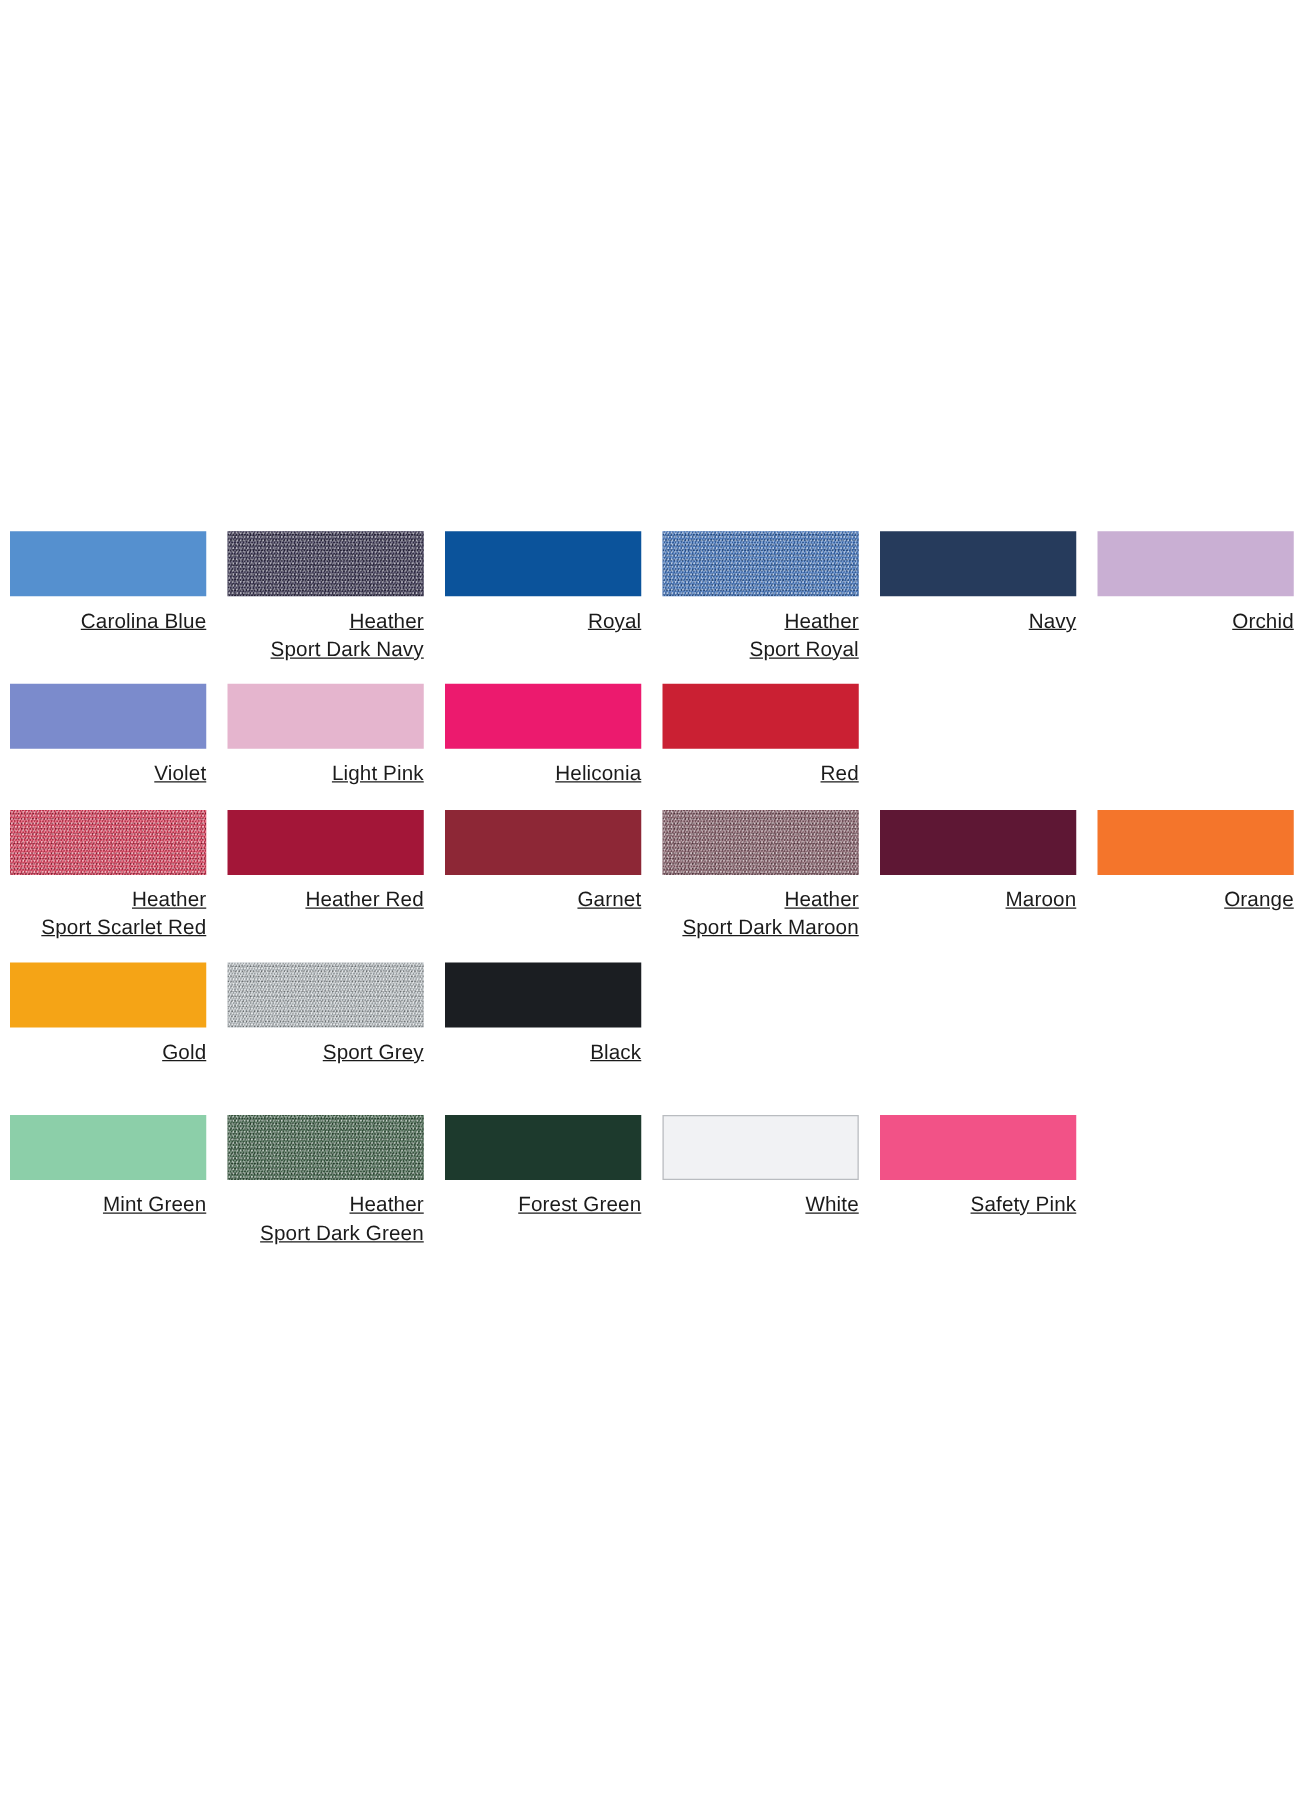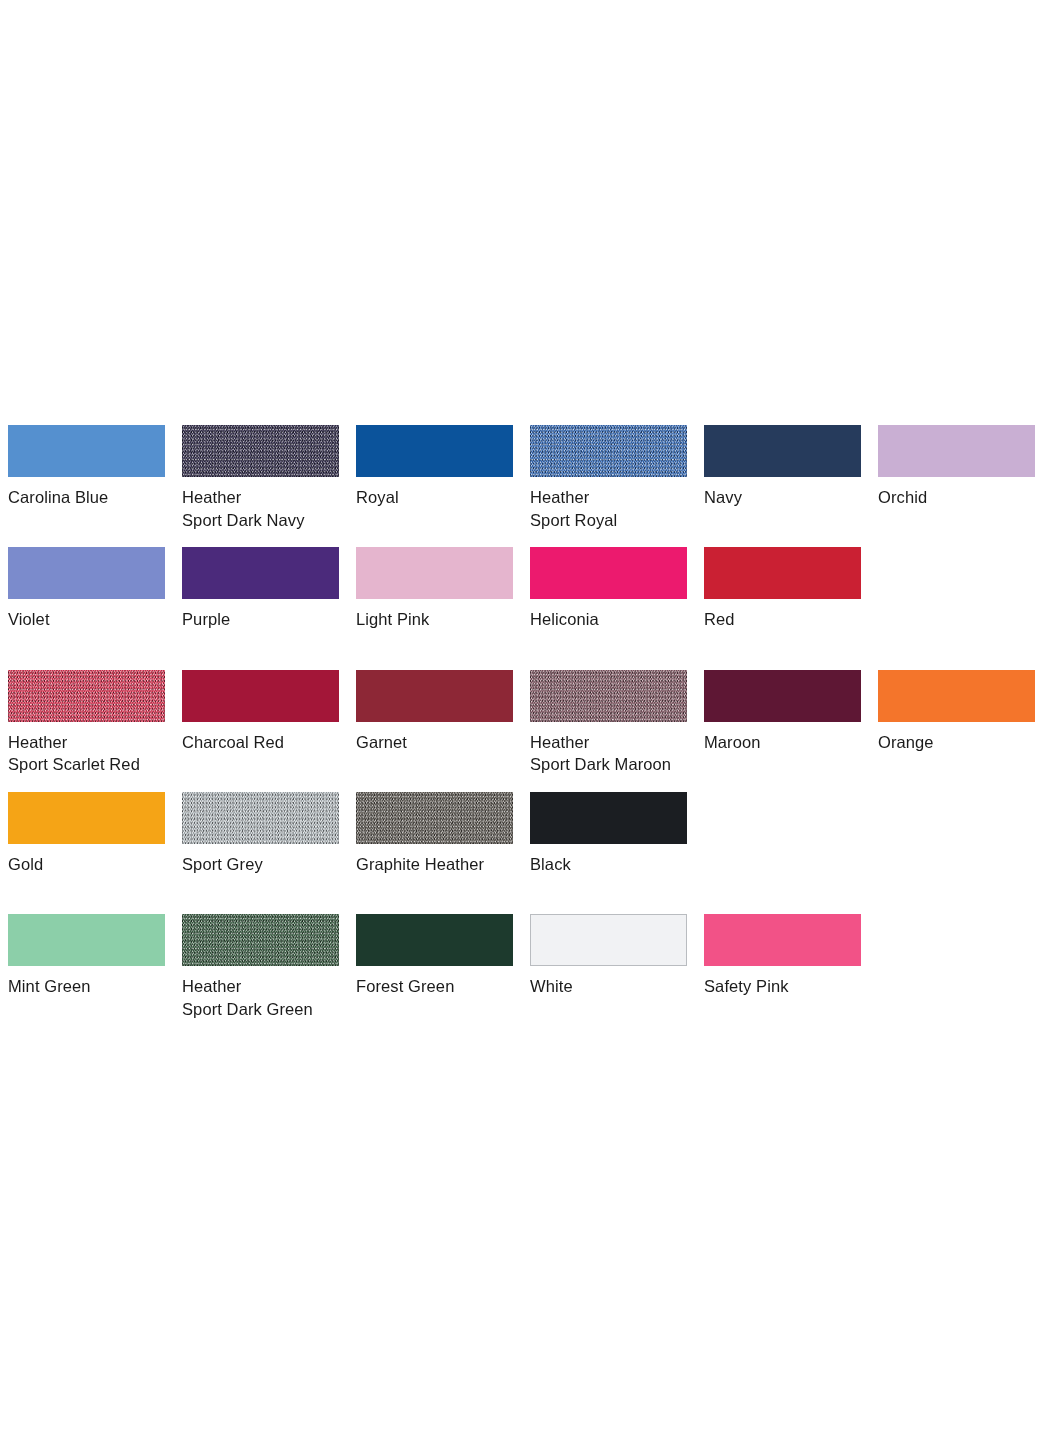--- a/index.html
+++ b/index.html
@@ -80,26 +80,27 @@
     position: absolute;
     inset: 0;
     background-image:
       repeating-linear-gradient(118deg, rgba(255,255,255,0.18) 0 1px, rgba(0,0,0,0.16) 1px 2px),
       repeating-linear-gradient(62deg, rgba(255,255,255,0.14) 0 1px, rgba(0,0,0,0.12) 1px 2px);
     opacity: 0.85;
   }
 
   .swatch-label {
     margin-top: 9px;
-    text-align: left;
+    text-align: right;
     font-size: 16.5px;
     line-height: 22.5px;
     color: #1b1b1b;
     letter-spacing: 0.1px;
     white-space: pre-line;
+    text-decoration: underline;
   }
 </style>
 </head>
 <body>
 
 <div id="swatch-sheet">
   <div class="swatch-grid">
       <div class="swatch-row" style="margin-bottom: 16px;">
         <div class="swatch-cell">
           <div class="swatch-chip" title="Carolina Blue" style="background-color: rgb(85, 144, 207);"></div>
@@ -123,30 +124,26 @@
         </div>
         <div class="swatch-cell">
           <div class="swatch-chip" title="Navy" style="background-color: rgb(38, 59, 92);"></div>
           <div class="swatch-label">Navy</div>
         </div>
         <div class="swatch-cell">
           <div class="swatch-chip" title="Orchid" style="background-color: rgb(201, 175, 211);"></div>
           <div class="swatch-label">Orchid</div>
         </div>
       </div>
-      <div class="swatch-row" style="margin-bottom: 39px;">
+      <div class="swatch-row" style="margin-bottom: 17px;">
         <div class="swatch-cell">
           <div class="swatch-chip" title="Violet" style="background-color: rgb(123, 139, 204);"></div>
           <div class="swatch-label">Violet</div>
         </div>
         <div class="swatch-cell">
-          <div class="swatch-chip" title="Purple" style="background-color: rgb(75, 42, 123);"></div>
-          <div class="swatch-label">Purple</div>
-        </div>
-        <div class="swatch-cell">
           <div class="swatch-chip" title="Light Pink" style="background-color: rgb(229, 181, 206);"></div>
           <div class="swatch-label">Light Pink</div>
         </div>
         <div class="swatch-cell">
           <div class="swatch-chip" title="Heliconia" style="background-color: rgb(236, 26, 110);"></div>
           <div class="swatch-label">Heliconia</div>
         </div>
         <div class="swatch-cell">
           <div class="swatch-chip" title="Red" style="background-color: rgb(202, 32, 51);"></div>
           <div class="swatch-label">Red</div>
@@ -154,21 +151,21 @@
       </div>
       <div class="swatch-row" style="margin-bottom: 16px;">
         <div class="swatch-cell">
           <div class="swatch-chip heather" title="Heather
 Sport Scarlet Red" style="background-color: rgb(229, 65, 95);"></div>
           <div class="swatch-label">Heather
 Sport Scarlet Red</div>
         </div>
         <div class="swatch-cell">
           <div class="swatch-chip" title="Cardinal Red" style="background-color: rgb(163, 22, 56);"></div>
-          <div class="swatch-label">Charcoal Red</div>
+          <div class="swatch-label">Heather Red</div>
         </div>
         <div class="swatch-cell">
           <div class="swatch-chip" title="Garnet" style="background-color: rgb(141, 39, 54);"></div>
           <div class="swatch-label">Garnet</div>
         </div>
         <div class="swatch-cell">
           <div class="swatch-chip heather" title="Heather
 Sport Dark Maroon" style="background-color: rgb(142, 101, 112);"></div>
           <div class="swatch-label">Heather
 Sport Dark Maroon</div>
@@ -185,24 +182,20 @@
       <div class="swatch-row" style="margin-bottom: 39px;">
         <div class="swatch-cell">
           <div class="swatch-chip" title="Gold" style="background-color: rgb(245, 164, 22);"></div>
           <div class="swatch-label">Gold</div>
         </div>
         <div class="swatch-cell">
           <div class="swatch-chip heather" title="Sport Grey" style="background-color: rgb(195, 202, 206);"></div>
           <div class="swatch-label">Sport Grey</div>
         </div>
         <div class="swatch-cell">
-          <div class="swatch-chip heather" title="Graphite Heather" style="background-color: rgb(108, 103, 97);"></div>
-          <div class="swatch-label">Graphite Heather</div>
-        </div>
-        <div class="swatch-cell">
           <div class="swatch-chip" title="Black" style="background-color: rgb(27, 30, 34);"></div>
           <div class="swatch-label">Black</div>
         </div>
       </div>
       <div class="swatch-row" style="margin-bottom: 16px;">
         <div class="swatch-cell">
           <div class="swatch-chip" title="Mint Green" style="background-color: rgb(140, 207, 169);"></div>
           <div class="swatch-label">Mint Green</div>
         </div>
         <div class="swatch-cell">

